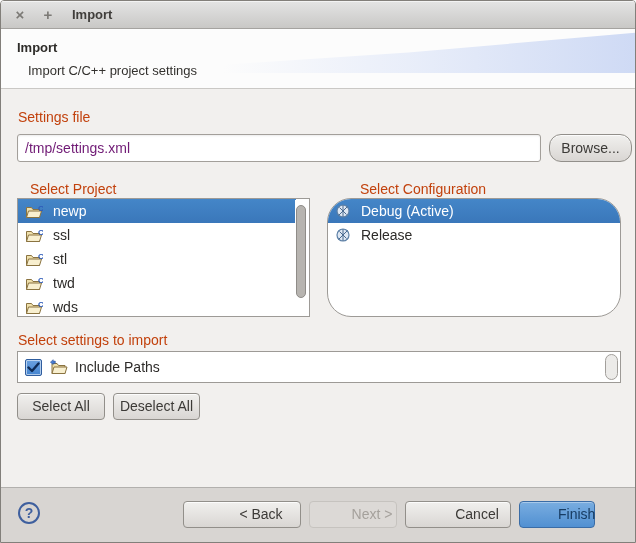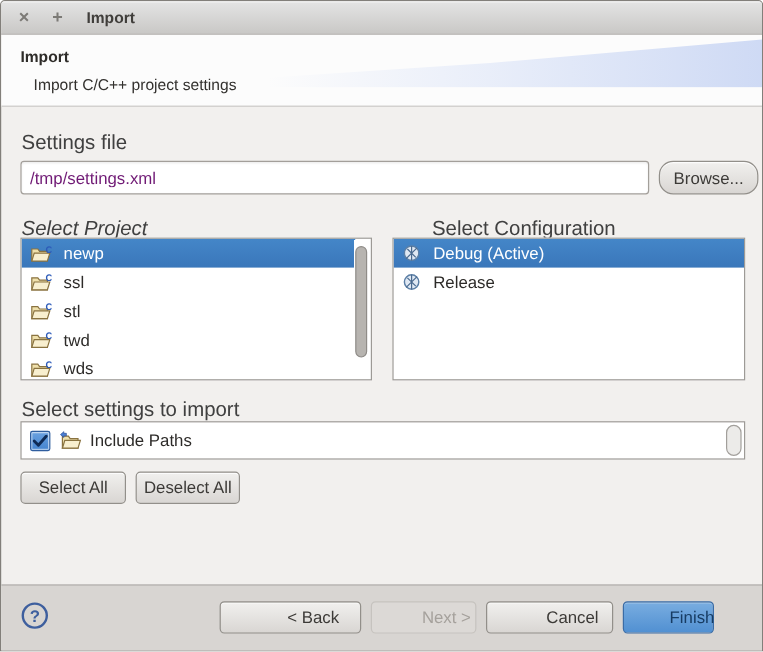--- a/index.html
+++ b/index.html
@@ -38,21 +38,21 @@
   }
   .swoosh {
     position:absolute; top:3px; right:0; width:412px; height:41px;
     background:linear-gradient(to right, rgba(216,226,248,0) 0%, rgba(214,224,247,.5) 45%, rgba(204,216,244,.95) 100%);
     clip-path:polygon(0 80%, 45% 50%, 100% 2%, 100% 100%, 0 100%);
   }
   .header-title { position:absolute; left:16px; top:11px; font-size:13px; font-weight:bold; color:#2e2c29; }
   .header-sub   { position:absolute; left:27px; top:34px; font-size:13px; color:#33312e;text-align:center; }
 
   
-  .lbl { position:absolute; font-size:17px; color:#404040; }
+  .lbl { position:absolute; font-size:14px; color:#c2410c; }
 
   
   .input {
     position:absolute; left:16px; top:133px; width:524px; height:28px;
     border:1px solid #a39f9a; border-radius:3px; background:#fff;
     font-family:"Liberation Sans", sans-serif; font-size:14px; color:#701a75;
     padding:0 7px; box-shadow:inset 0 1px 2px rgba(0,0,0,.08); outline:none;
   }
 
   
@@ -132,21 +132,21 @@
   <div class="header">
     <div class="swoosh"></div>
     <div class="header-title">Import</div>
     <div class="header-sub">Import C/C++ project settings</div>
   </div>
 
   <div class="lbl" style="left:17px; top:108px;">Settings file</div>
   <input class="input" type="text" value="/tmp/settings.xml" style="">
   <div class="btn" style="left:548px; top:133px; width:83px;border-radius:12px;">Browse...</div>
 
-  <div class="lbl" style="left:17px; top:180px;font-style:italic;">Select Project</div>
+  <div class="lbl" style="left:29px; top:180px;">Select Project</div>
   <div class="listbox with-track" style="left:16px; top:197px; width:293px; height:119px;">
     <div class="lrow sel">
       <svg width="18" height="15" viewBox="0 0 18 15">
         <path d="M1.5 3.5 h5 l1.5 2 h6.5 v8 h-13 z" fill="#efe0ab" stroke="#8a7340" stroke-width="1"></path>
         <path d="M3.5 7 h13 l-2 6.5 h-13 z" fill="#f8efcf" stroke="#8a7340" stroke-width="1"></path>
         <text x="13" y="6.5" font-size="8" font-weight="bold" fill="#2d5bb9" font-family="Liberation Sans, sans-serif">C</text>
       </svg>
       <span class="txt">newp</span>
     </div>
     <div class="lrow">
@@ -180,21 +180,21 @@
         <text x="13" y="6.5" font-size="8" font-weight="bold" fill="#2d5bb9" font-family="Liberation Sans, sans-serif">C</text>
       </svg>
       <span class="txt">wds</span>
     </div>
     <div class="vtrack">
       <div class="vthumb"></div>
     </div>
   </div>
 
   <div class="lbl" style="left:327px; top:180px;margin-left:32px;">Select Configuration</div>
-  <div class="listbox" style="left:326px; top:197px; width:294px; height:119px;">
+  <div class="listbox" style="left:326px; top:197px; width:294px; height:119px;border-radius:24px;">
     <div class="lrow sel">
       <svg width="16" height="16" viewBox="0 0 16 16">
         <circle cx="8" cy="8" r="6" fill="#dfe8f3" stroke="#5b7fa6" stroke-width="1.2"></circle>
         <path d="M3.5 12.5 L12.5 3.5 M4.5 4.5 L11.5 11.5 M8 2 L8 14" stroke="#4a6a8f" stroke-width="1"></path>
       </svg>
       <span class="txt">Debug (Active)</span>
     </div>
     <div class="lrow">
       <svg width="16" height="16" viewBox="0 0 16 16">
         <circle cx="8" cy="8" r="6" fill="#dfe8f3" stroke="#5b7fa6" stroke-width="1.2"></circle>

